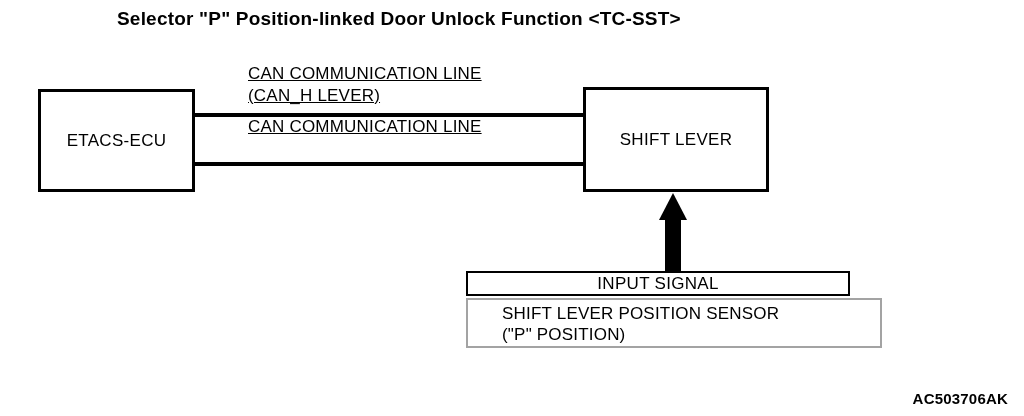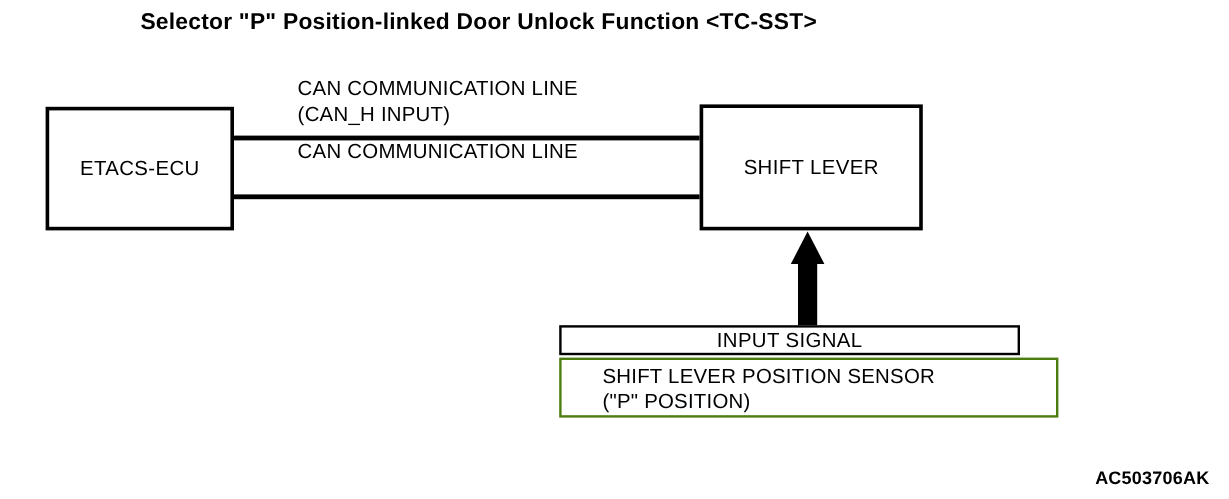--- a/index.html
+++ b/index.html
@@ -52,21 +52,21 @@
   .can-label {
     position: absolute;
     left: 248px;
     font-size: 17px;
     line-height: 22px;
     white-space: nowrap;
     letter-spacing: 0.2px;
   }
   .can-h-label { top: 63px; }
   .can-l-label { top: 116px; }
-  .can-label span { display: block; }
+  .can-label span { display: block; text-decoration: underline; }
 
   .arrow-head {
     position: absolute;
     left: 659px;
     top: 193px;
     width: 0;
     height: 0;
     border-left: 14px solid transparent;
     border-right: 14px solid transparent;
     border-bottom: 27px solid #000000;
@@ -93,21 +93,21 @@
     justify-content: center;
     font-size: 17px;
     letter-spacing: 0.3px;
   }
   .sig-body {
     position: absolute;
     left: 466px;
     top: 298px;
     width: 416px;
     height: 50px;
-    border: 2px solid #4d7c0f;
+    border: 2px solid #a3a3a3;
     background: #ffffff;
     padding: 3px 0 17px 34px;
     font-size: 17px;
     line-height: 21px;
     letter-spacing: 0.2px;
   }
   .sig-body span { display: block; white-space: nowrap; }
 
   .figure-code {
     position: absolute;
@@ -132,21 +132,21 @@
   <div class="node-box shift-box">
     <span>SHIFT LEVER</span>
   </div>
 
   <div class="can-line can-h-line"></div>
 
   <div class="can-line can-l-line"></div>
 
   <div class="can-label can-h-label">
     <span>CAN COMMUNICATION LINE</span>
-    <span>(CAN_H INPUT)</span>
+    <span>(CAN_H LEVER)</span>
   </div>
 
   <div class="can-label can-l-label">
     <span>CAN COMMUNICATION LINE</span>
   </div>
 
   <div class="arrow-head"></div>
   <div class="arrow-shaft"></div>
 
   <div class="sig-header">

